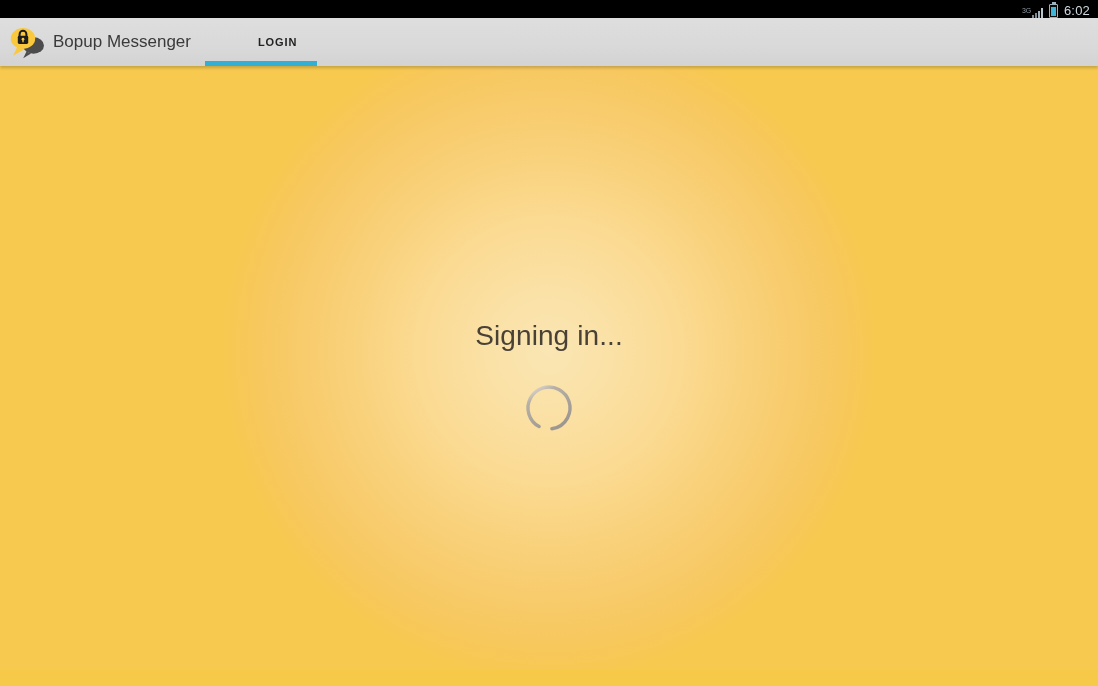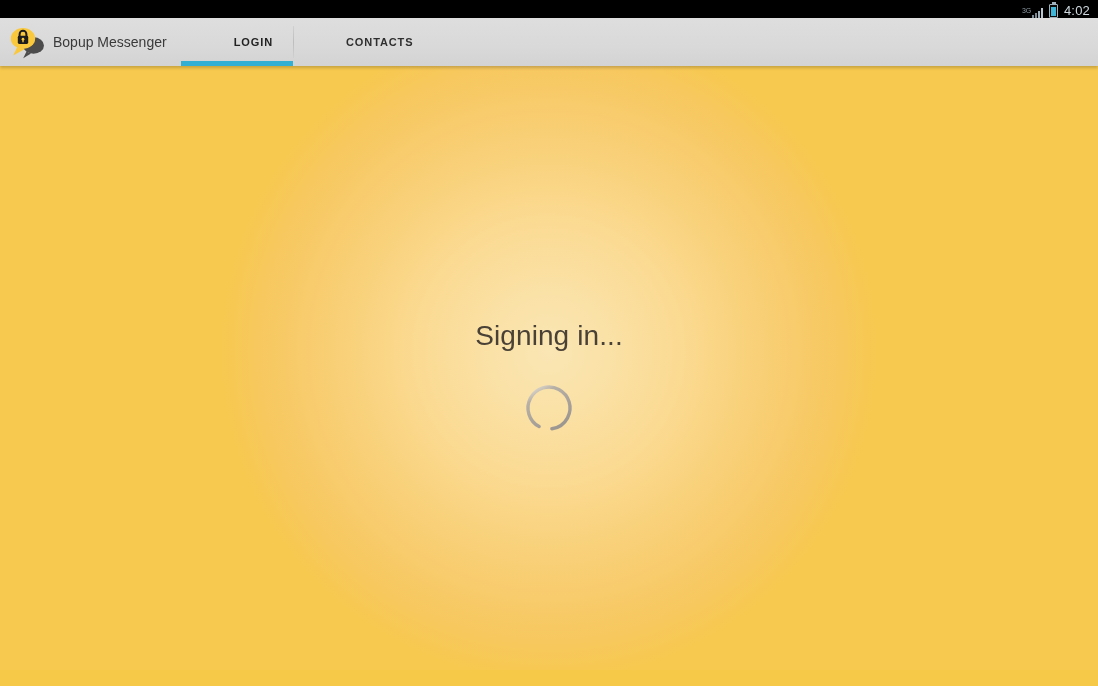--- a/index.html
+++ b/index.html
@@ -125,21 +125,21 @@
     padding-right: 14px;
     gap: 7px;
   }
   .app-logo {
     position: relative;
     width: 38px;
     height: 34px;
     flex: none;
   }
   .app-title {
-    font-size: 14px;
+    font-size: 17px;
     color: #3a3a3a;
     line-height: 20px;
     white-space: nowrap;
     font-family: "Liberation Sans", sans-serif;
   }
 
   .tabs {
     display: flex;
     align-items: stretch;
     height: 48px;
@@ -256,21 +256,21 @@
             <i></i>
             <i></i>
             <i></i>
         </span>
       </div>
 
       <div class="battery">
         <span></span>
       </div>
 
-      <div class="clock">4:02</div>
+      <div class="clock">6:02</div>
     </div>
   </div>
 
   <div class="action-bar">
 
     <div class="brand">
       <div class="app-logo">
         <svg width="38" height="34" viewBox="0 0 38 34" xmlns="http://www.w3.org/2000/svg">
 
           <g>
@@ -290,23 +290,20 @@
             <rect x="14.35" y="14.2" width="1.3" height="3.1" fill="#f9c83c"></rect>
           </g>
         </svg>
       </div>
       <div class="app-title">Bopup Messenger</div>
     </div>
 
     <div class="tabs">
       <div class="tab selected">
         <span class="tab-label">LOGIN</span>
-      </div>
-      <div class="tab">
-        <span class="tab-label">CONTACTS</span>
       </div>
     </div>
   </div>
 
   <div class="content">
     <div class="center-stack">
 
       <div class="signing-text">Signing in...</div>
 
       <div class="spinner">

